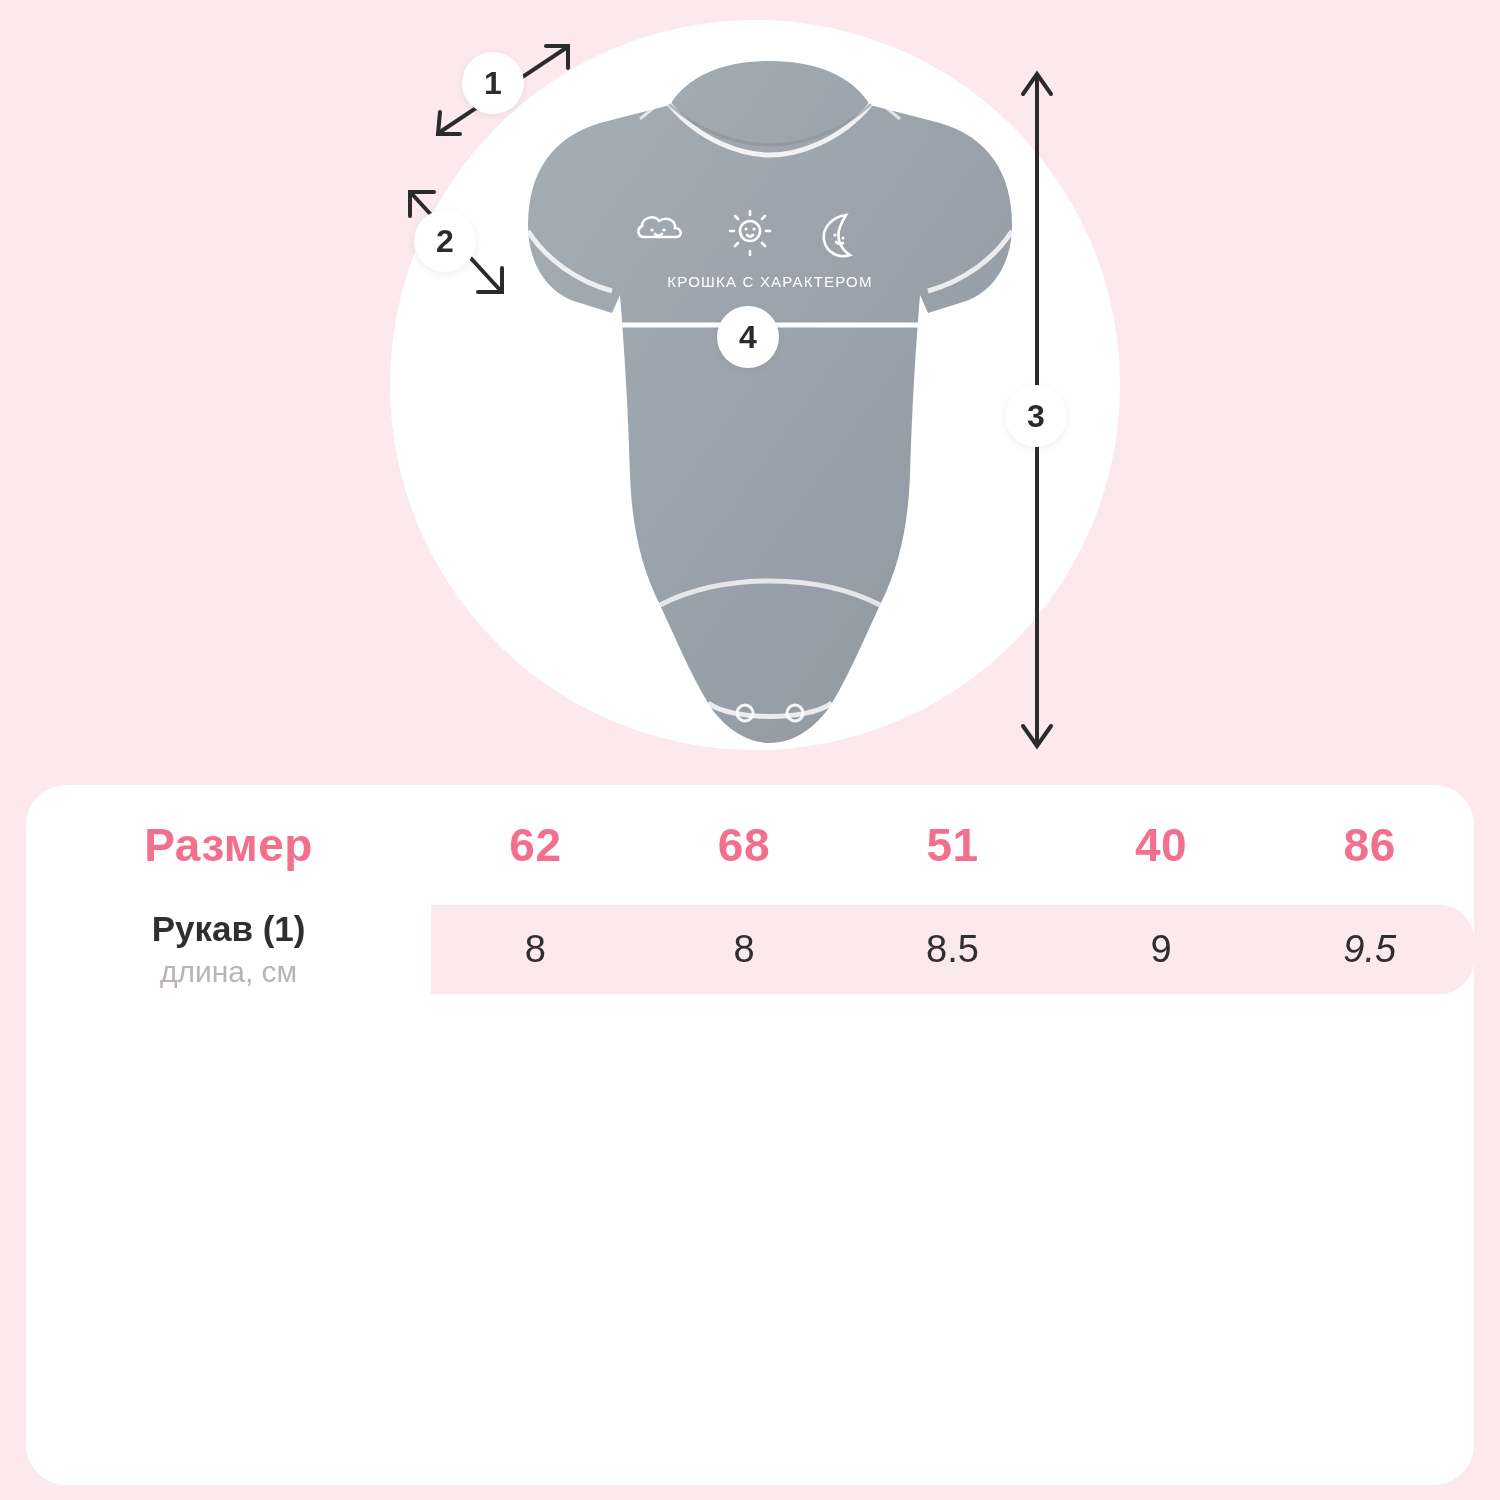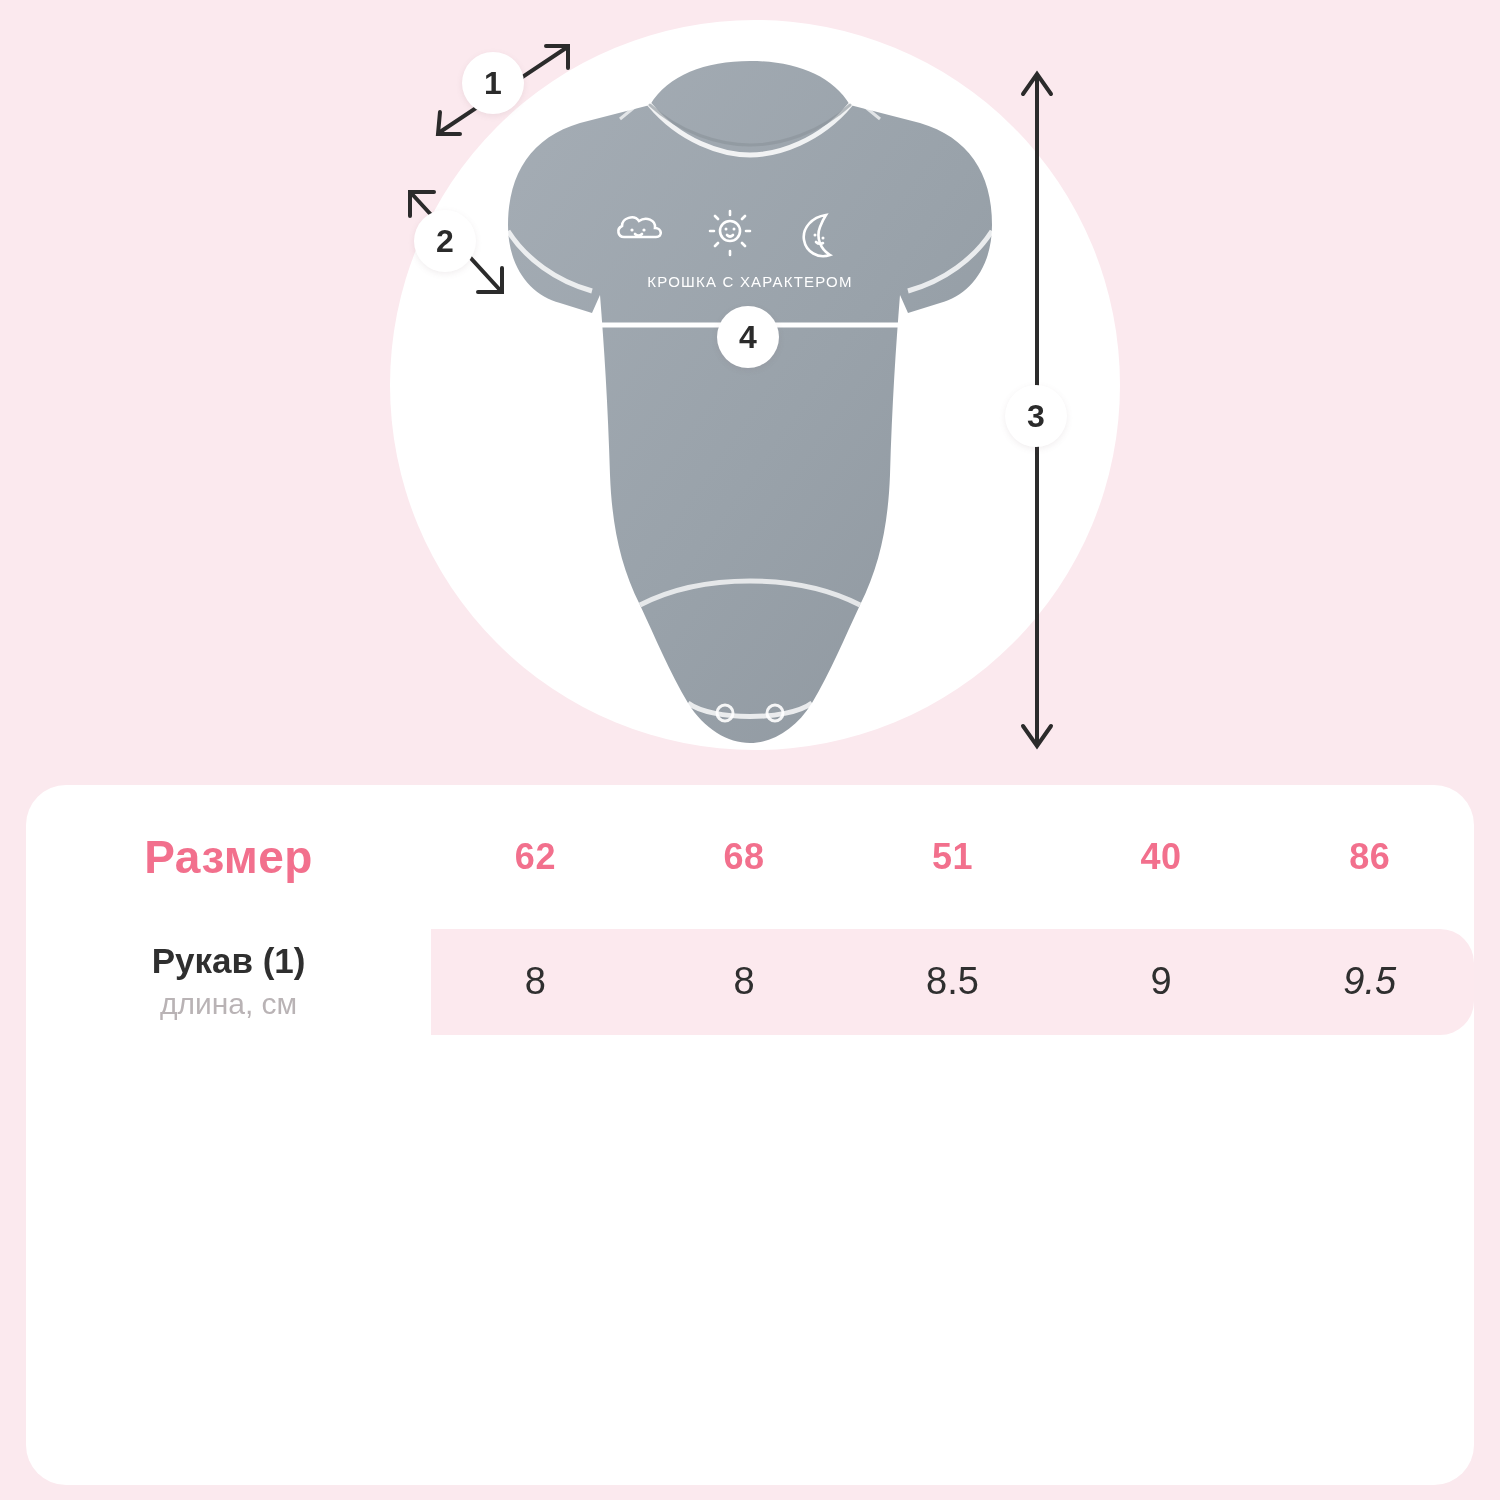--- a/index.html
+++ b/index.html
@@ -29,21 +29,21 @@
     top: 20px;
     width: 730px;
     height: 730px;
     border-radius: 50%;
     background: #ffffff;
   }
 
   
   #bodysuit {
     position: absolute;
-    left: 500px;
+    left: 520px;
     top: 45px;
     width: 500px;
     height: 720px;
   }
   #bodysuit svg { display: block; }
 
   
   .bubble {
     position: absolute;
     width: 62px;
@@ -85,29 +85,29 @@
     top: 0;
     width: 1448px;
     border-collapse: separate;
     border-spacing: 0;
     table-layout: fixed;
   }
   table#size-table col.label-col { width: 404px; }
   table#size-table col.size-col  { width: 208px; }
 
   #size-table th, #size-table td {
-    padding: 12px;
+    padding: 0;
     text-align: center;
     vertical-align: middle;
   }
 
   thead th {
     height: 120px;
     color: #f2708d;
-    font-size: 36px;
+    font-size: 46px;
     font-weight: bold;
     letter-spacing: 0.5px;
   }
   thead th.head-label {
     text-align: left;
     padding-left: 68px;
     font-size: 46px;
   }
 
   tbody tr { height: 89px; }

